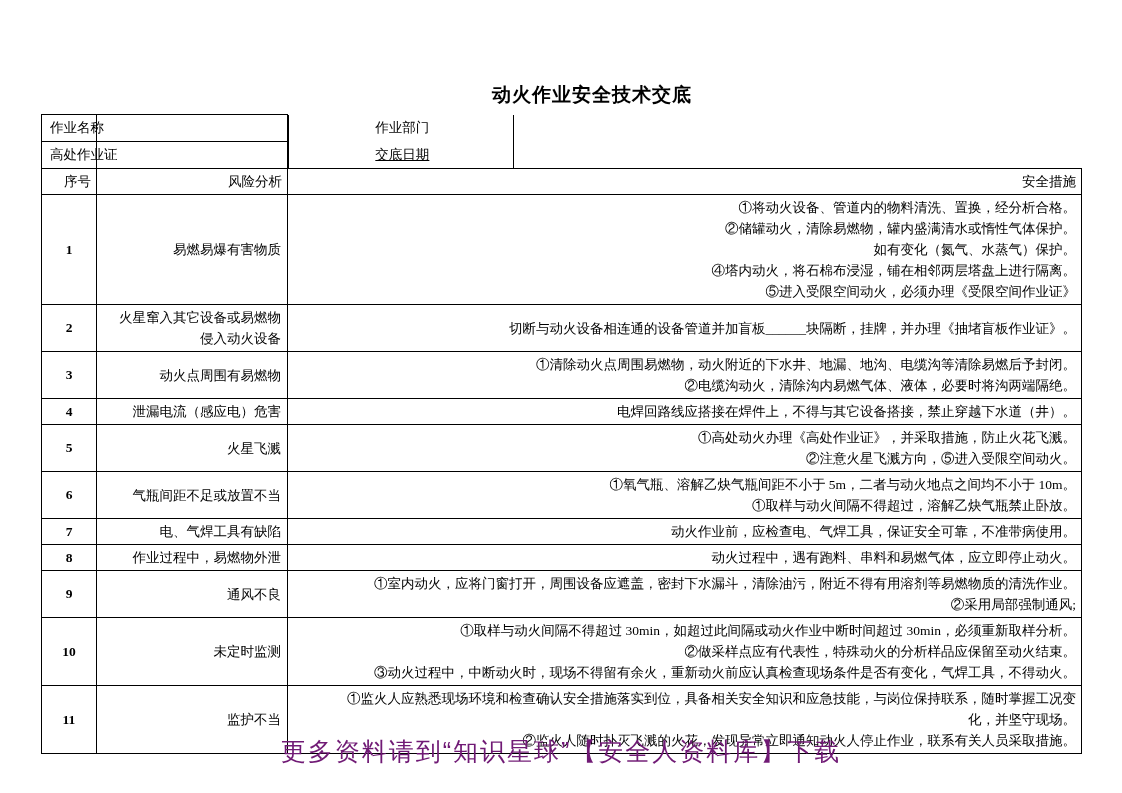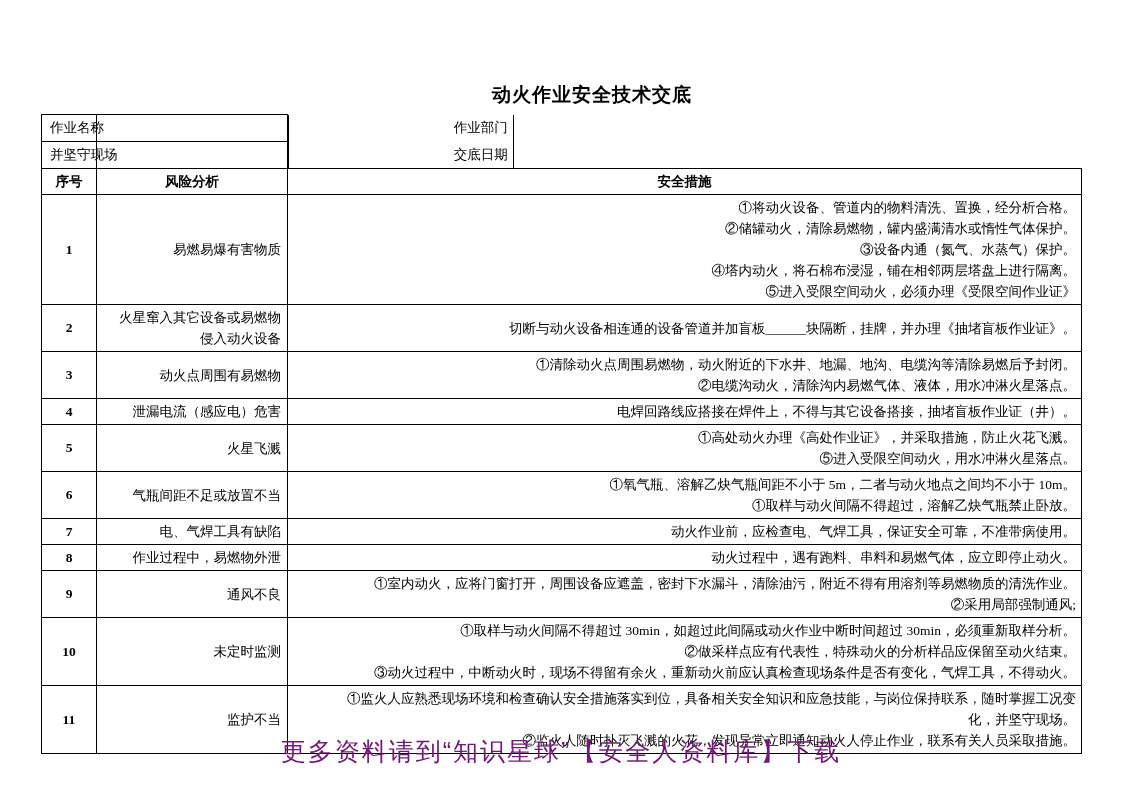--- a/index.html
+++ b/index.html
@@ -52,32 +52,32 @@
   
   .info-label {
     width: 82px;
     text-align: right;
     padding-left: 8px !important;
     white-space: nowrap;
   }
   .info-blank-a { width: 437px; }
   .info-label-b {
     width: 140px;
-    text-align: right;
+    text-align: center;
     padding-left: 8px !important;
     white-space: nowrap;
     margin-top: 20px;
   }
   .info-blank-b { width: 379px; }
   .info-row td { height: 22px; }
 
   
   .colhead td {
-    text-align: center;
-    font-weight: 700;
+    text-align: right;
+    font-weight: 400;
     height: 21px;
     font-size: 13.5px;
   }
   .c-no    { width: 55px; }
   .c-risk  { width: 191px; }
   .c-meas  { width: 794px; }
 
   .cell-no {
     text-align: center;
     font-weight: 700;
@@ -136,87 +136,87 @@
               <tbody>
                 <tr>
                   <td class="info-label-b" style="border:1px solid #000;border-top:none;border-bottom:none;border-right:1px solid #000;border-left:1px solid #000;padding:2px 5px 2px 8px;font-size:13.5px;line-height:20px;white-space:nowrap;">作业部门</td>
                   <td class="info-blank-b" style="border:none;padding:2px 5px;font-size:13.5px;line-height:20px;"></td>
                 </tr>
               </tbody>
             </table>
           </td>
         </tr>
         <tr class="info-row">
-          <td class="info-label">并坚守现场</td>
+          <td class="info-label">高处作业证</td>
           <td class="info-blank-a"></td>
           <td class="info-cells" style="padding:0;border:none;">
             <table style="border-collapse:collapse;table-layout:fixed;width:100%;height:100%;">
               <tbody>
                 <tr>
-                  <td class="info-label-b" style="border:1px solid #000;border-top:none;border-bottom:none;border-right:1px solid #000;border-left:1px solid #000;padding:2px 5px 2px 8px;font-size:13.5px;line-height:20px;white-space:nowrap;">交底日期</td>
+                  <td class="info-label-b" style="border:1px solid #000;border-top:none;border-bottom:none;border-right:1px solid #000;border-left:1px solid #000;padding:2px 5px 2px 8px;font-size:13.5px;line-height:20px;white-space:nowrap;text-decoration:underline;">交底日期</td>
                   <td class="info-blank-b" style="border:none;padding:2px 5px;font-size:13.5px;line-height:20px;"></td>
                 </tr>
               </tbody>
             </table>
           </td>
         </tr>
         <tr class="colhead">
           <td>序号</td>
           <td>风险分析</td>
           <td>安全措施</td>
         </tr>
         <tr>
           <td class="cell-no">1</td>
           <td class="cell-risk">
             <p>易燃易爆有害物质</p>
           </td>
           <td class="cell-meas">
             <p>①将动火设备、管道内的物料清洗、置换，经分析合格。</p>
             <p>②储罐动火，清除易燃物，罐内盛满清水或惰性气体保护。</p>
-            <p>③设备内通（氮气、水蒸气）保护。</p>
+            <p>如有变化（氮气、水蒸气）保护。</p>
             <p>④塔内动火，将石棉布浸湿，铺在相邻两层塔盘上进行隔离。</p>
             <p>⑤进入受限空间动火，必须办理《受限空间作业证》</p>
           </td>
         </tr>
         <tr>
           <td class="cell-no">2</td>
           <td class="cell-risk">
             <p>火星窜入其它设备或易燃物侵入动火设备</p>
           </td>
           <td class="cell-meas">
             <p>切断与动火设备相连通的设备管道并加盲板______块隔断，挂牌，并办理《抽堵盲板作业证》。</p>
           </td>
         </tr>
         <tr>
           <td class="cell-no">3</td>
           <td class="cell-risk">
             <p>动火点周围有易燃物</p>
           </td>
           <td class="cell-meas">
             <p>①清除动火点周围易燃物，动火附近的下水井、地漏、地沟、电缆沟等清除易燃后予封闭。</p>
-            <p>②电缆沟动火，清除沟内易燃气体、液体，用水冲淋火星落点。</p>
+            <p>②电缆沟动火，清除沟内易燃气体、液体，必要时将沟两端隔绝。</p>
           </td>
         </tr>
         <tr>
           <td class="cell-no">4</td>
           <td class="cell-risk">
             <p>泄漏电流（感应电）危害</p>
           </td>
           <td class="cell-meas">
-            <p>电焊回路线应搭接在焊件上，不得与其它设备搭接，抽堵盲板作业证（井）。</p>
+            <p>电焊回路线应搭接在焊件上，不得与其它设备搭接，禁止穿越下水道（井）。</p>
           </td>
         </tr>
         <tr>
           <td class="cell-no">5</td>
           <td class="cell-risk">
             <p>火星飞溅</p>
           </td>
           <td class="cell-meas">
             <p>①高处动火办理《高处作业证》，并采取措施，防止火花飞溅。</p>
-            <p>⑤进入受限空间动火，用水冲淋火星落点。</p>
+            <p>②注意火星飞溅方向，⑤进入受限空间动火。</p>
           </td>
         </tr>
         <tr>
           <td class="cell-no">6</td>
           <td class="cell-risk">
             <p>气瓶间距不足或放置不当</p>
           </td>
           <td class="cell-meas">
             <p>①氧气瓶、溶解乙炔气瓶间距不小于 5m，二者与动火地点之间均不小于 10m。</p>
             <p>①取样与动火间隔不得超过，溶解乙炔气瓶禁止卧放。</p>

